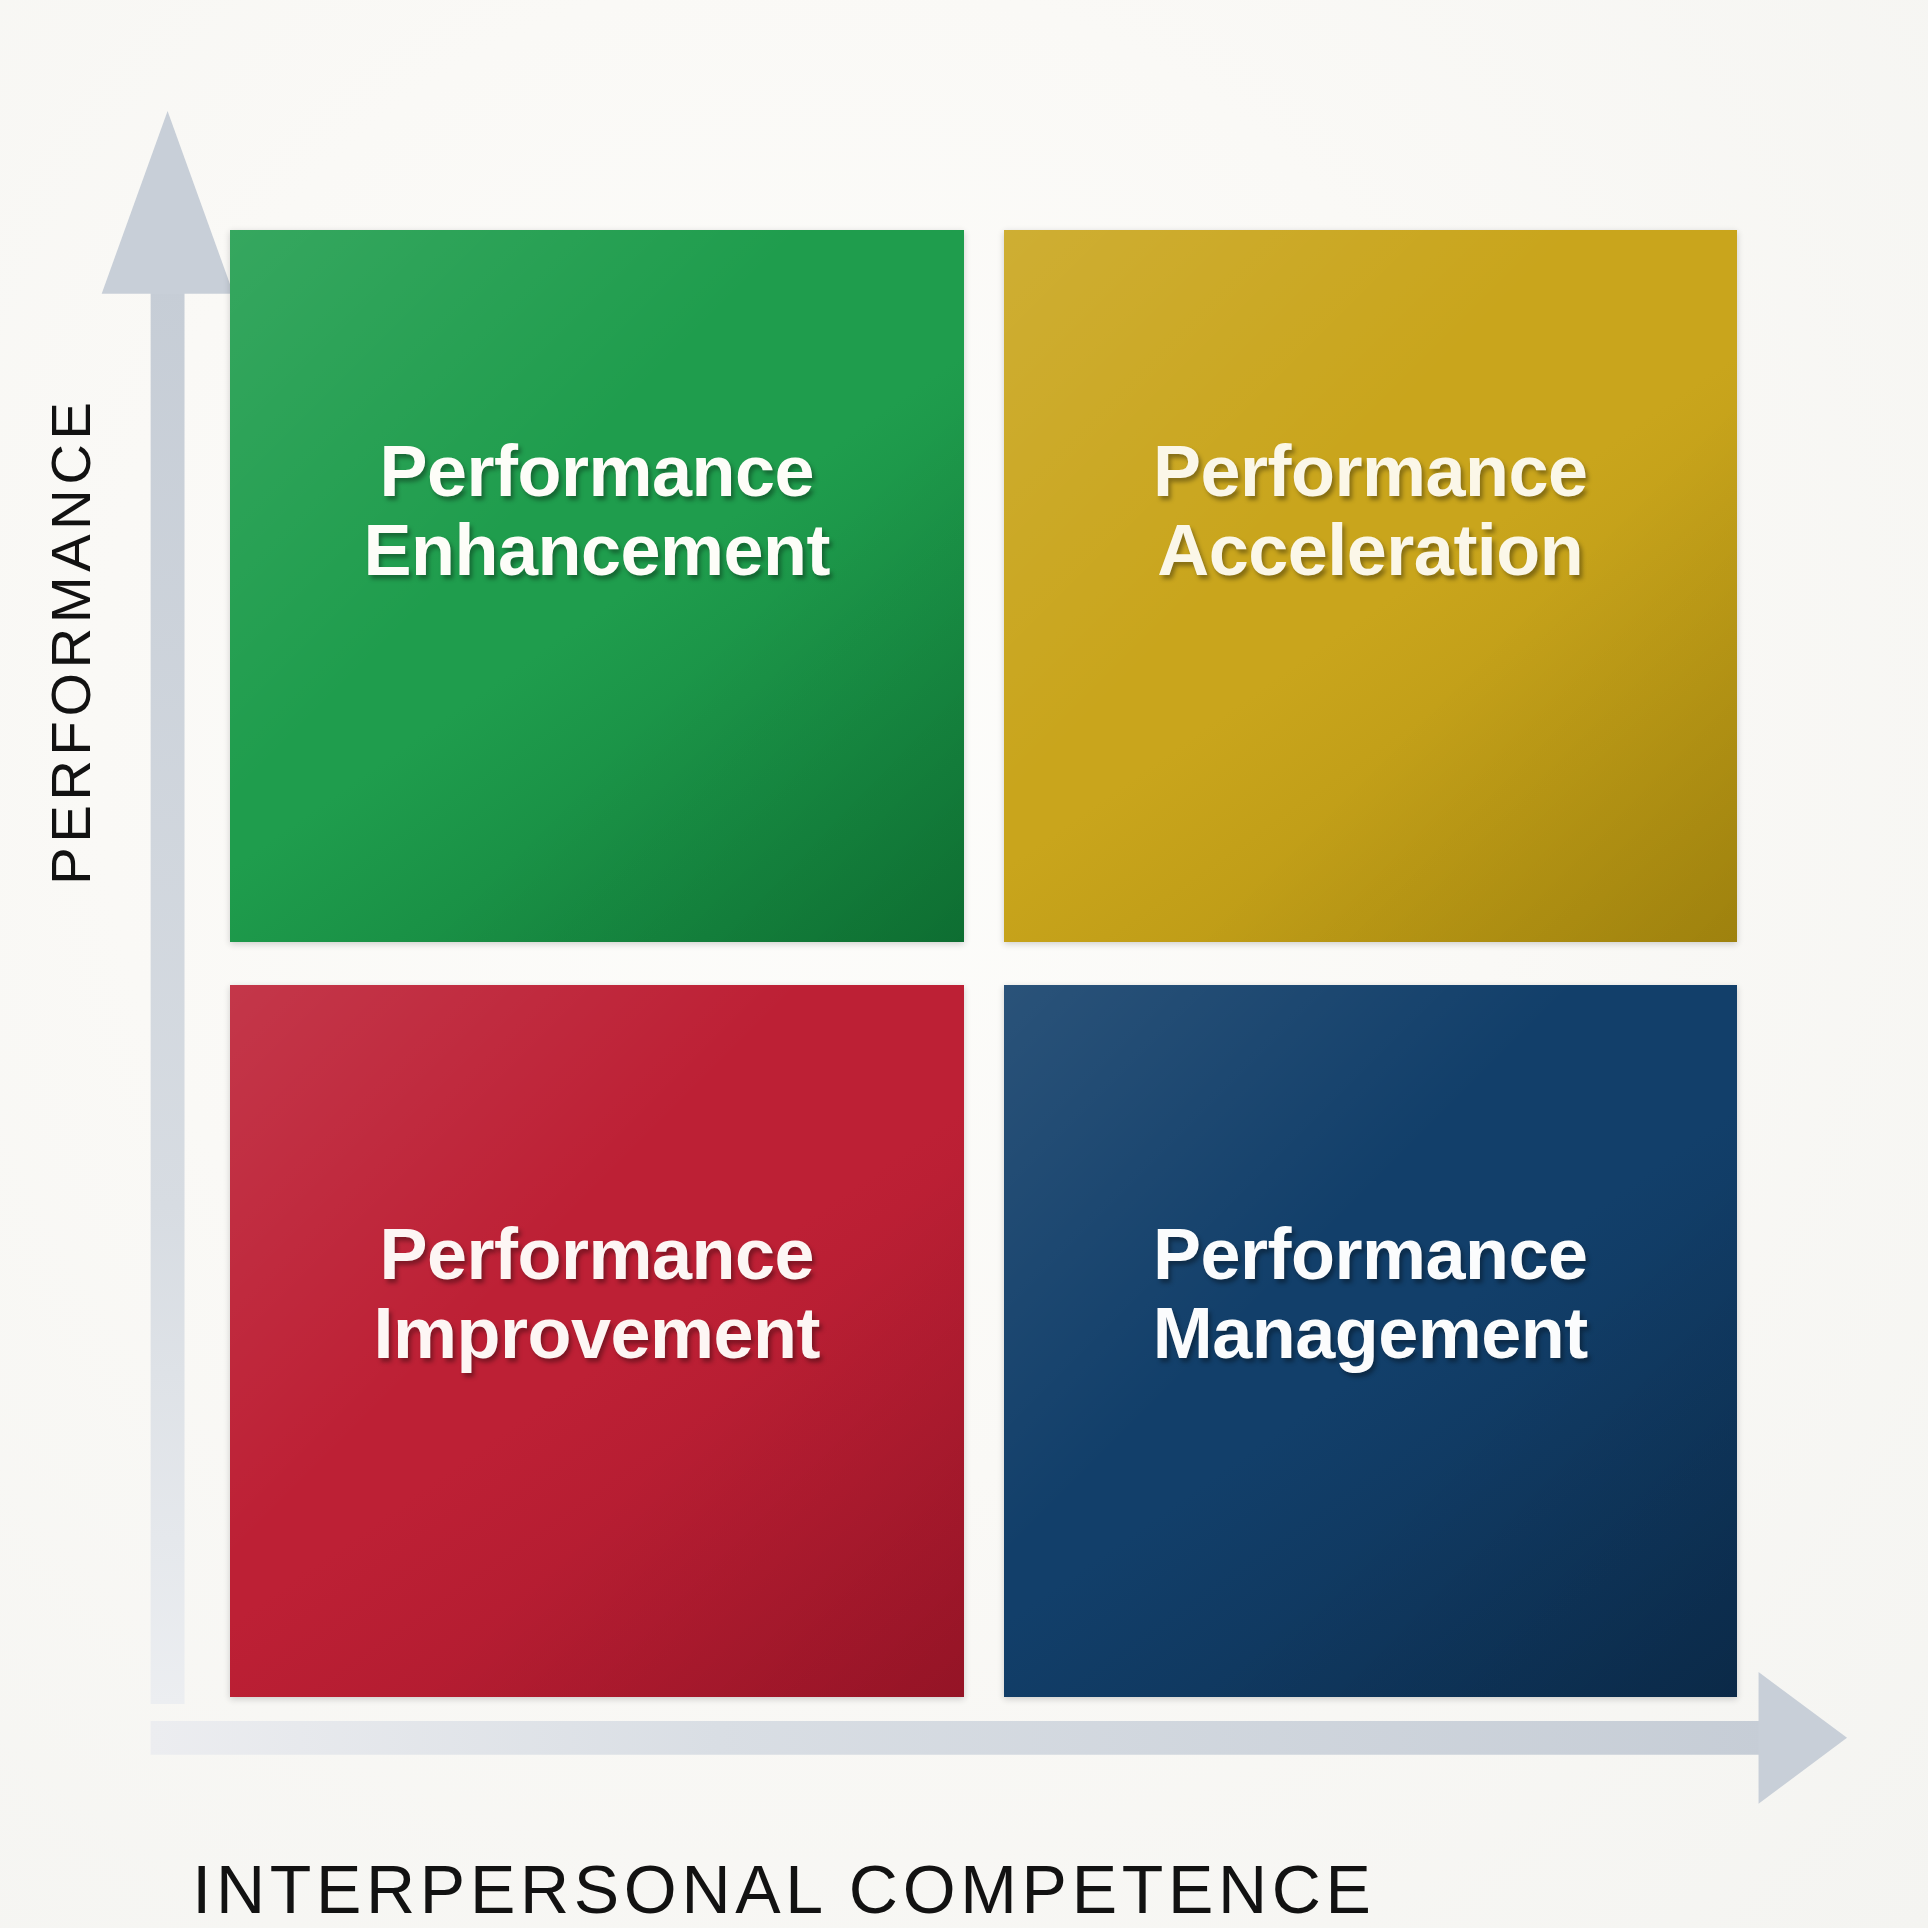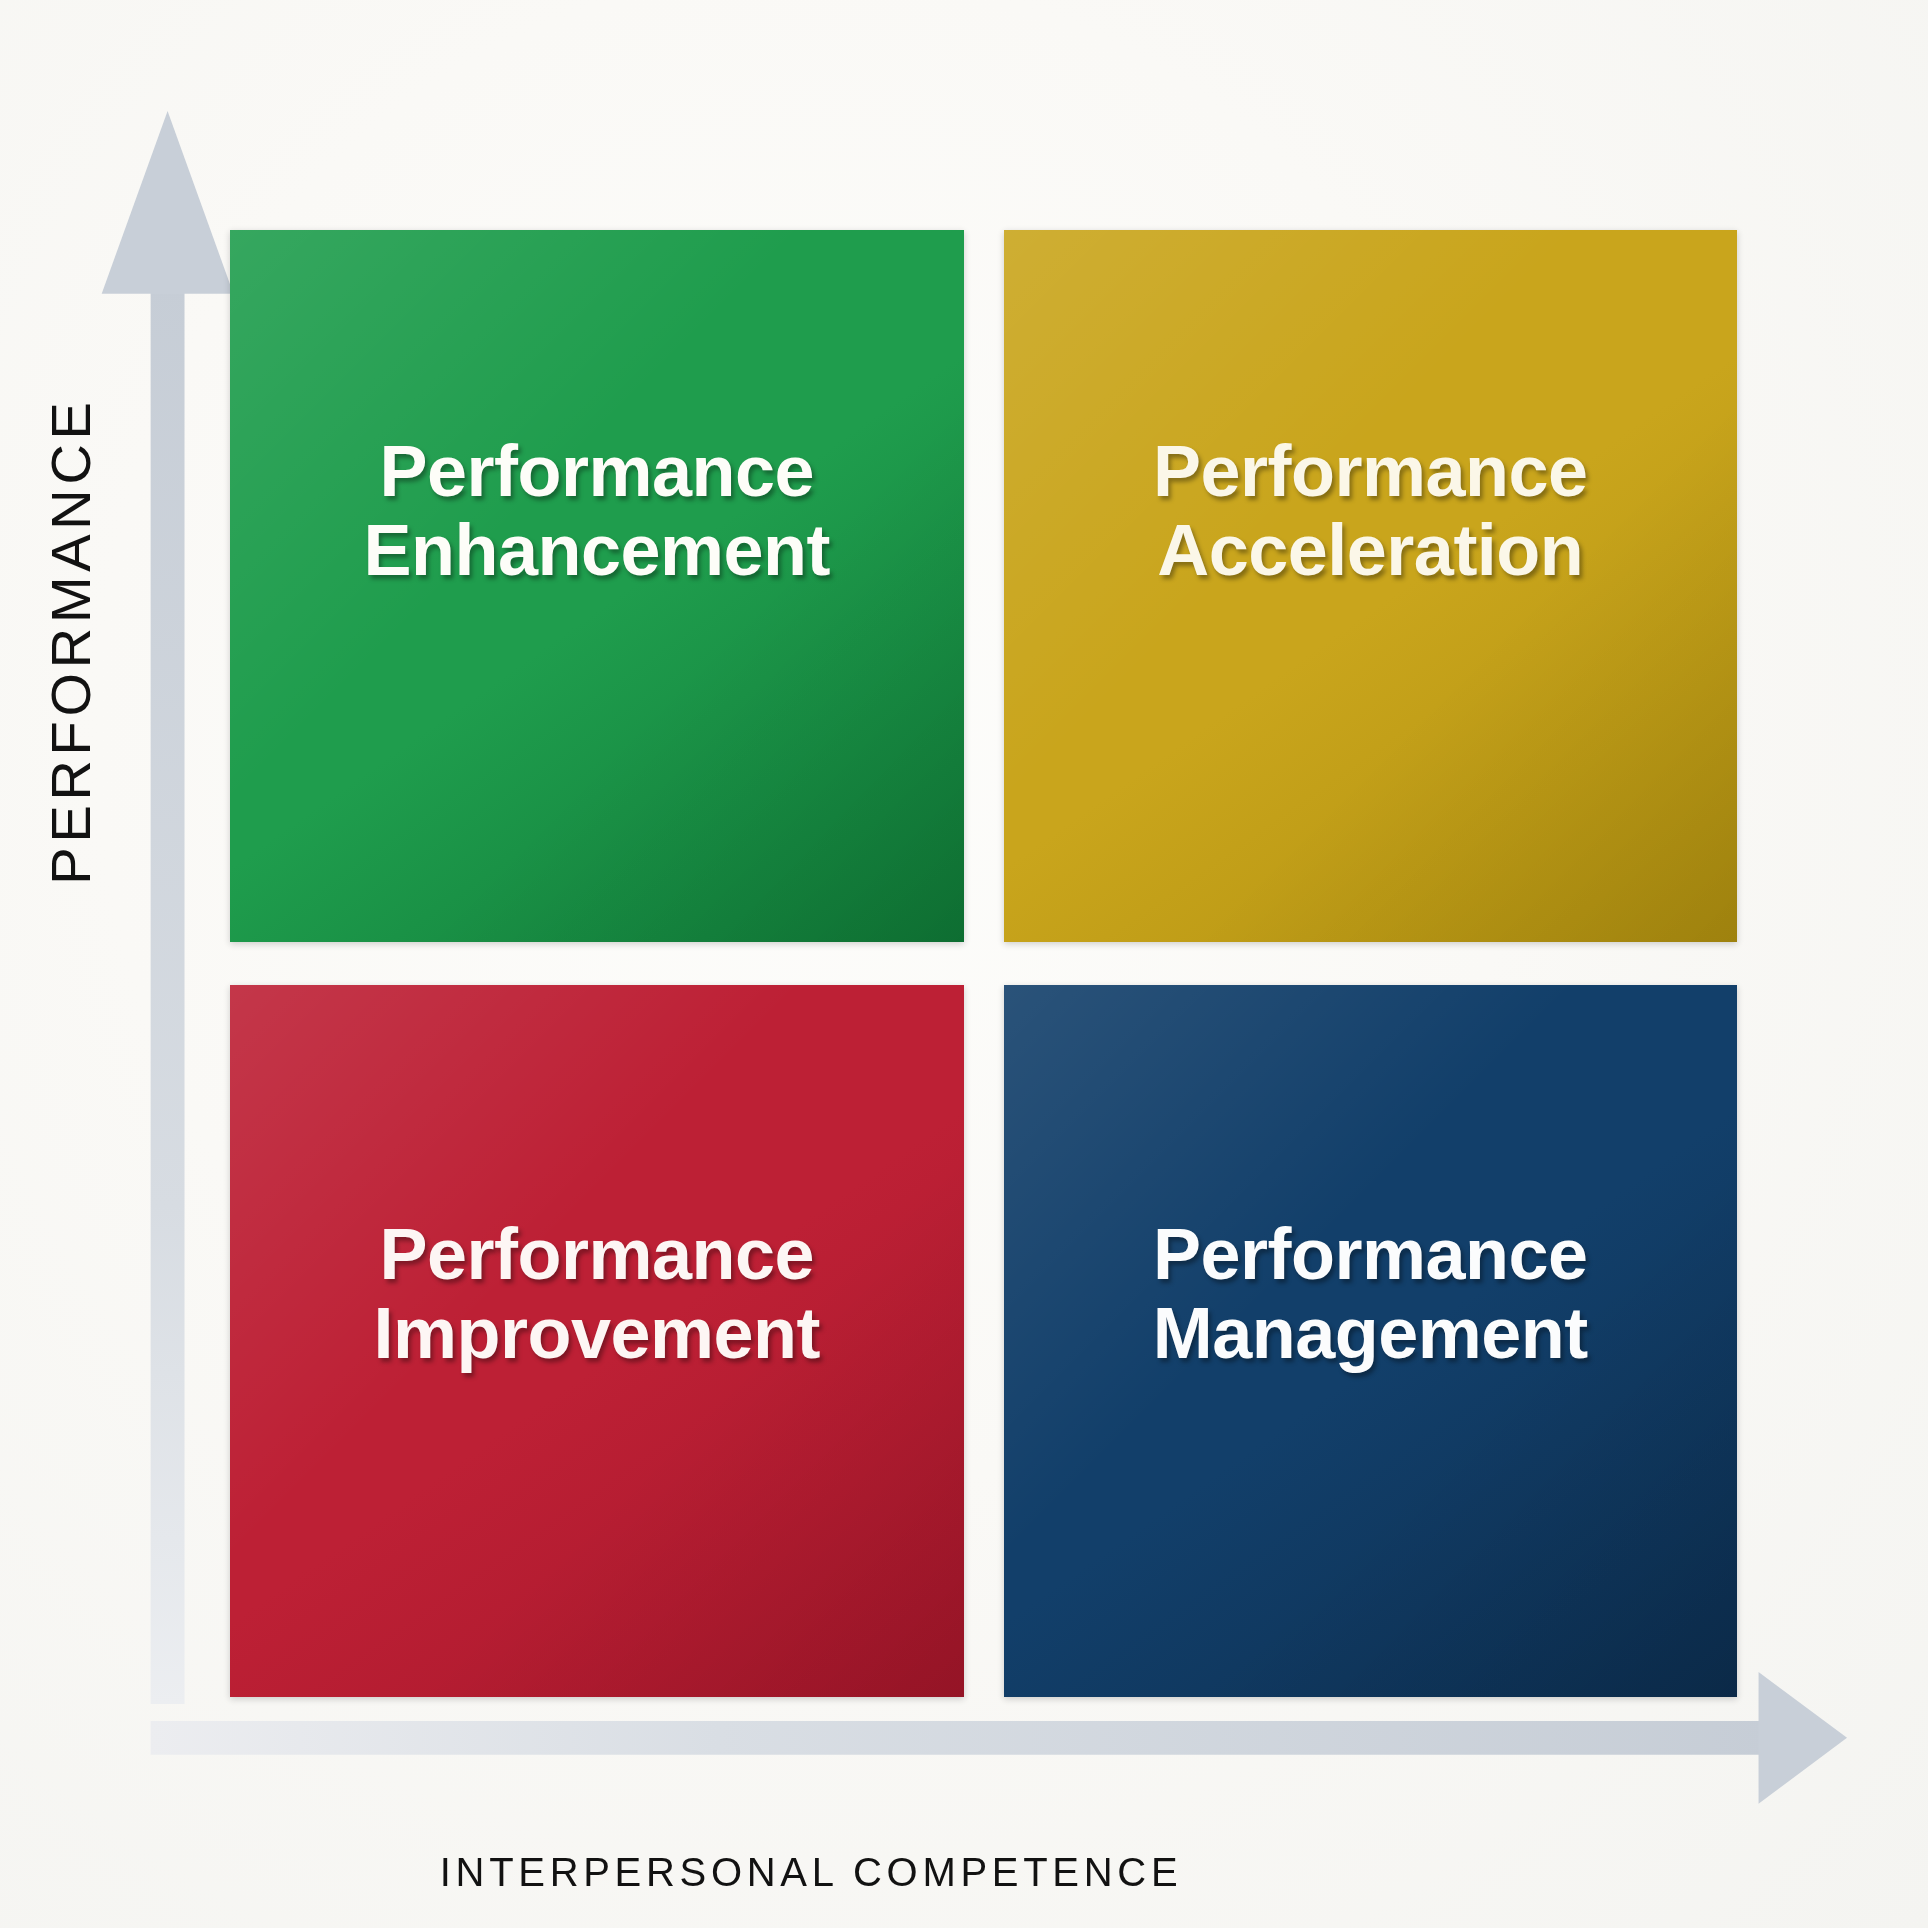--- a/index.html
+++ b/index.html
@@ -44,23 +44,22 @@
     font-size: 56px;
     letter-spacing: 4.7px;
     transform-origin: 0 0;
     transform: rotate(-90deg) translate(-1605px, 38px);
   }
   #x-axis-label {
     left: 0;
     top: 1850px;
     width: 1568px;
     text-align: center;
-    font-size: 40px;
+    font-size: 68px;
     letter-spacing: 4.7px;
-    margin-left: 27px;
   }
 
   
   #quadrant-grid {
     position: absolute;
     left: 230px;
     top: 230px;
     width: 1507px;
     height: 1467px;
     display: grid;

